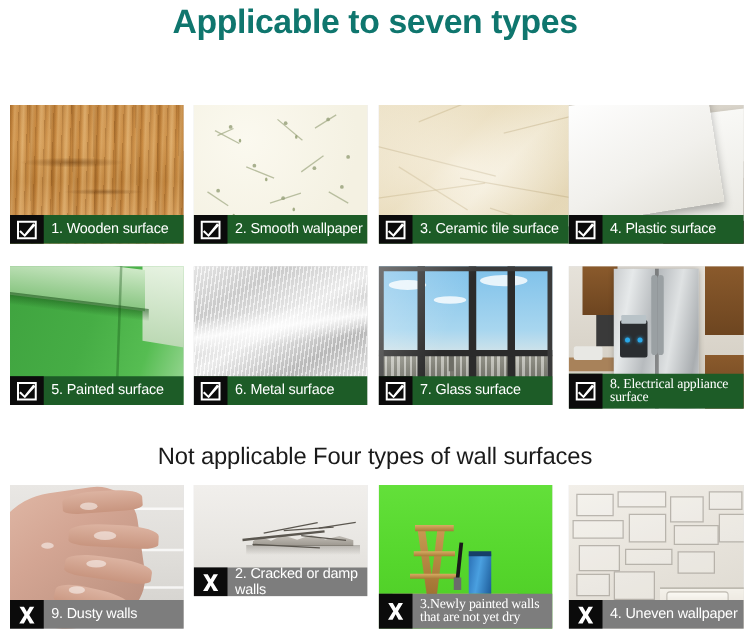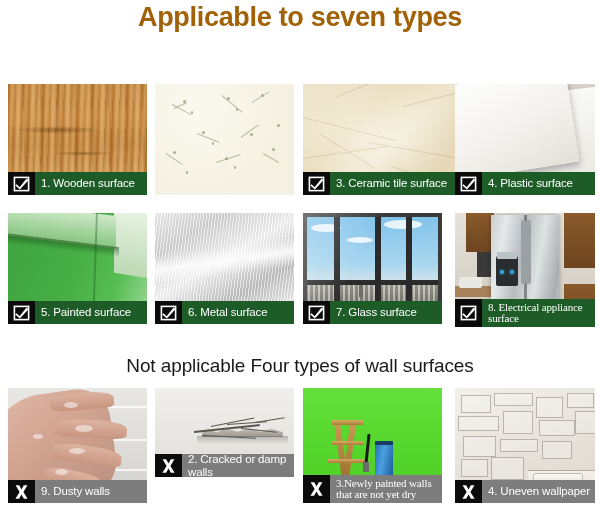--- a/index.html
+++ b/index.html
@@ -12,21 +12,21 @@
     position:relative;
     -webkit-font-smoothing:antialiased;
   }
   .page{position:relative;width:600px;height:505px;}
 
   
   .title{
     position:absolute;left:0;top:2px;width:600px;
     text-align:center;
     font-size:27px;line-height:30px;
-    font-weight:bold;color:#a16207;
+    font-weight:bold;color:#0f766e;
     letter-spacing:-0.3px;
   }
   .title .l2{display:block;}
   .subtitle{
     position:absolute;left:0;top:355px;width:600px;
     text-align:center;
     font-size:19px;line-height:22px;
     font-weight:normal;color:#1a1a1a;
     letter-spacing:-0.1px;
   }
@@ -226,20 +226,29 @@
       <div class="stem" style="left:8%;top:62%;width:20px;transform:rotate(34deg);"></div>
       <div class="sprig" style="left:13%;top:60%;"></div>
       <div class="stem" style="left:44%;top:70%;width:26px;transform:rotate(-18deg);"></div>
       <div class="sprig" style="left:50%;top:66%;"></div>
       <div class="leafdot" style="left:57%;top:74%;"></div>
       <div class="stem" style="left:78%;top:62%;width:18px;transform:rotate(30deg);"></div>
       <div class="sprig" style="left:84%;top:58%;"></div>
       <div class="sprig" style="left:88%;top:36%;"></div>
       <div class="leafdot" style="left:22%;top:78%;"></div>
     </div>
+    <div class="label">
+      <span class="mark">
+        <svg width="17" height="16" viewBox="0 0 17 16">
+            <rect x="1.4" y="1.4" width="14.2" height="13.2" fill="none" stroke="#fff" stroke-width="1.6"></rect>
+            <path d="M3.6 8.2 L6.6 11.3 L13.6 2.6 L15.4 4.2 L6.9 13.6 L2.3 9.4 Z" fill="#fff"></path>
+          </svg>
+      </span>
+      <span class="ltext">2. Smooth wallpaper</span>
+    </div>
   </div>
 
   <div class="tile" style="left:303px;top:84px;width:139px;height:111px;padding-left:23px;">
     <div class="photo">
       <div class="cer"></div>
       <div class="vein" style="left:-10%;top:26%;width:70%;transform:rotate(14deg);"></div>
       <div class="vein2" style="left:20%;top:12%;width:64%;transform:rotate(-22deg);"></div>
       <div class="vein" style="left:40%;top:52%;width:72%;transform:rotate(10deg);"></div>
       <div class="vein2" style="left:-5%;top:68%;width:58%;transform:rotate(-8deg);"></div>
       <div class="vein" style="left:55%;top:74%;width:52%;transform:rotate(18deg);"></div>

